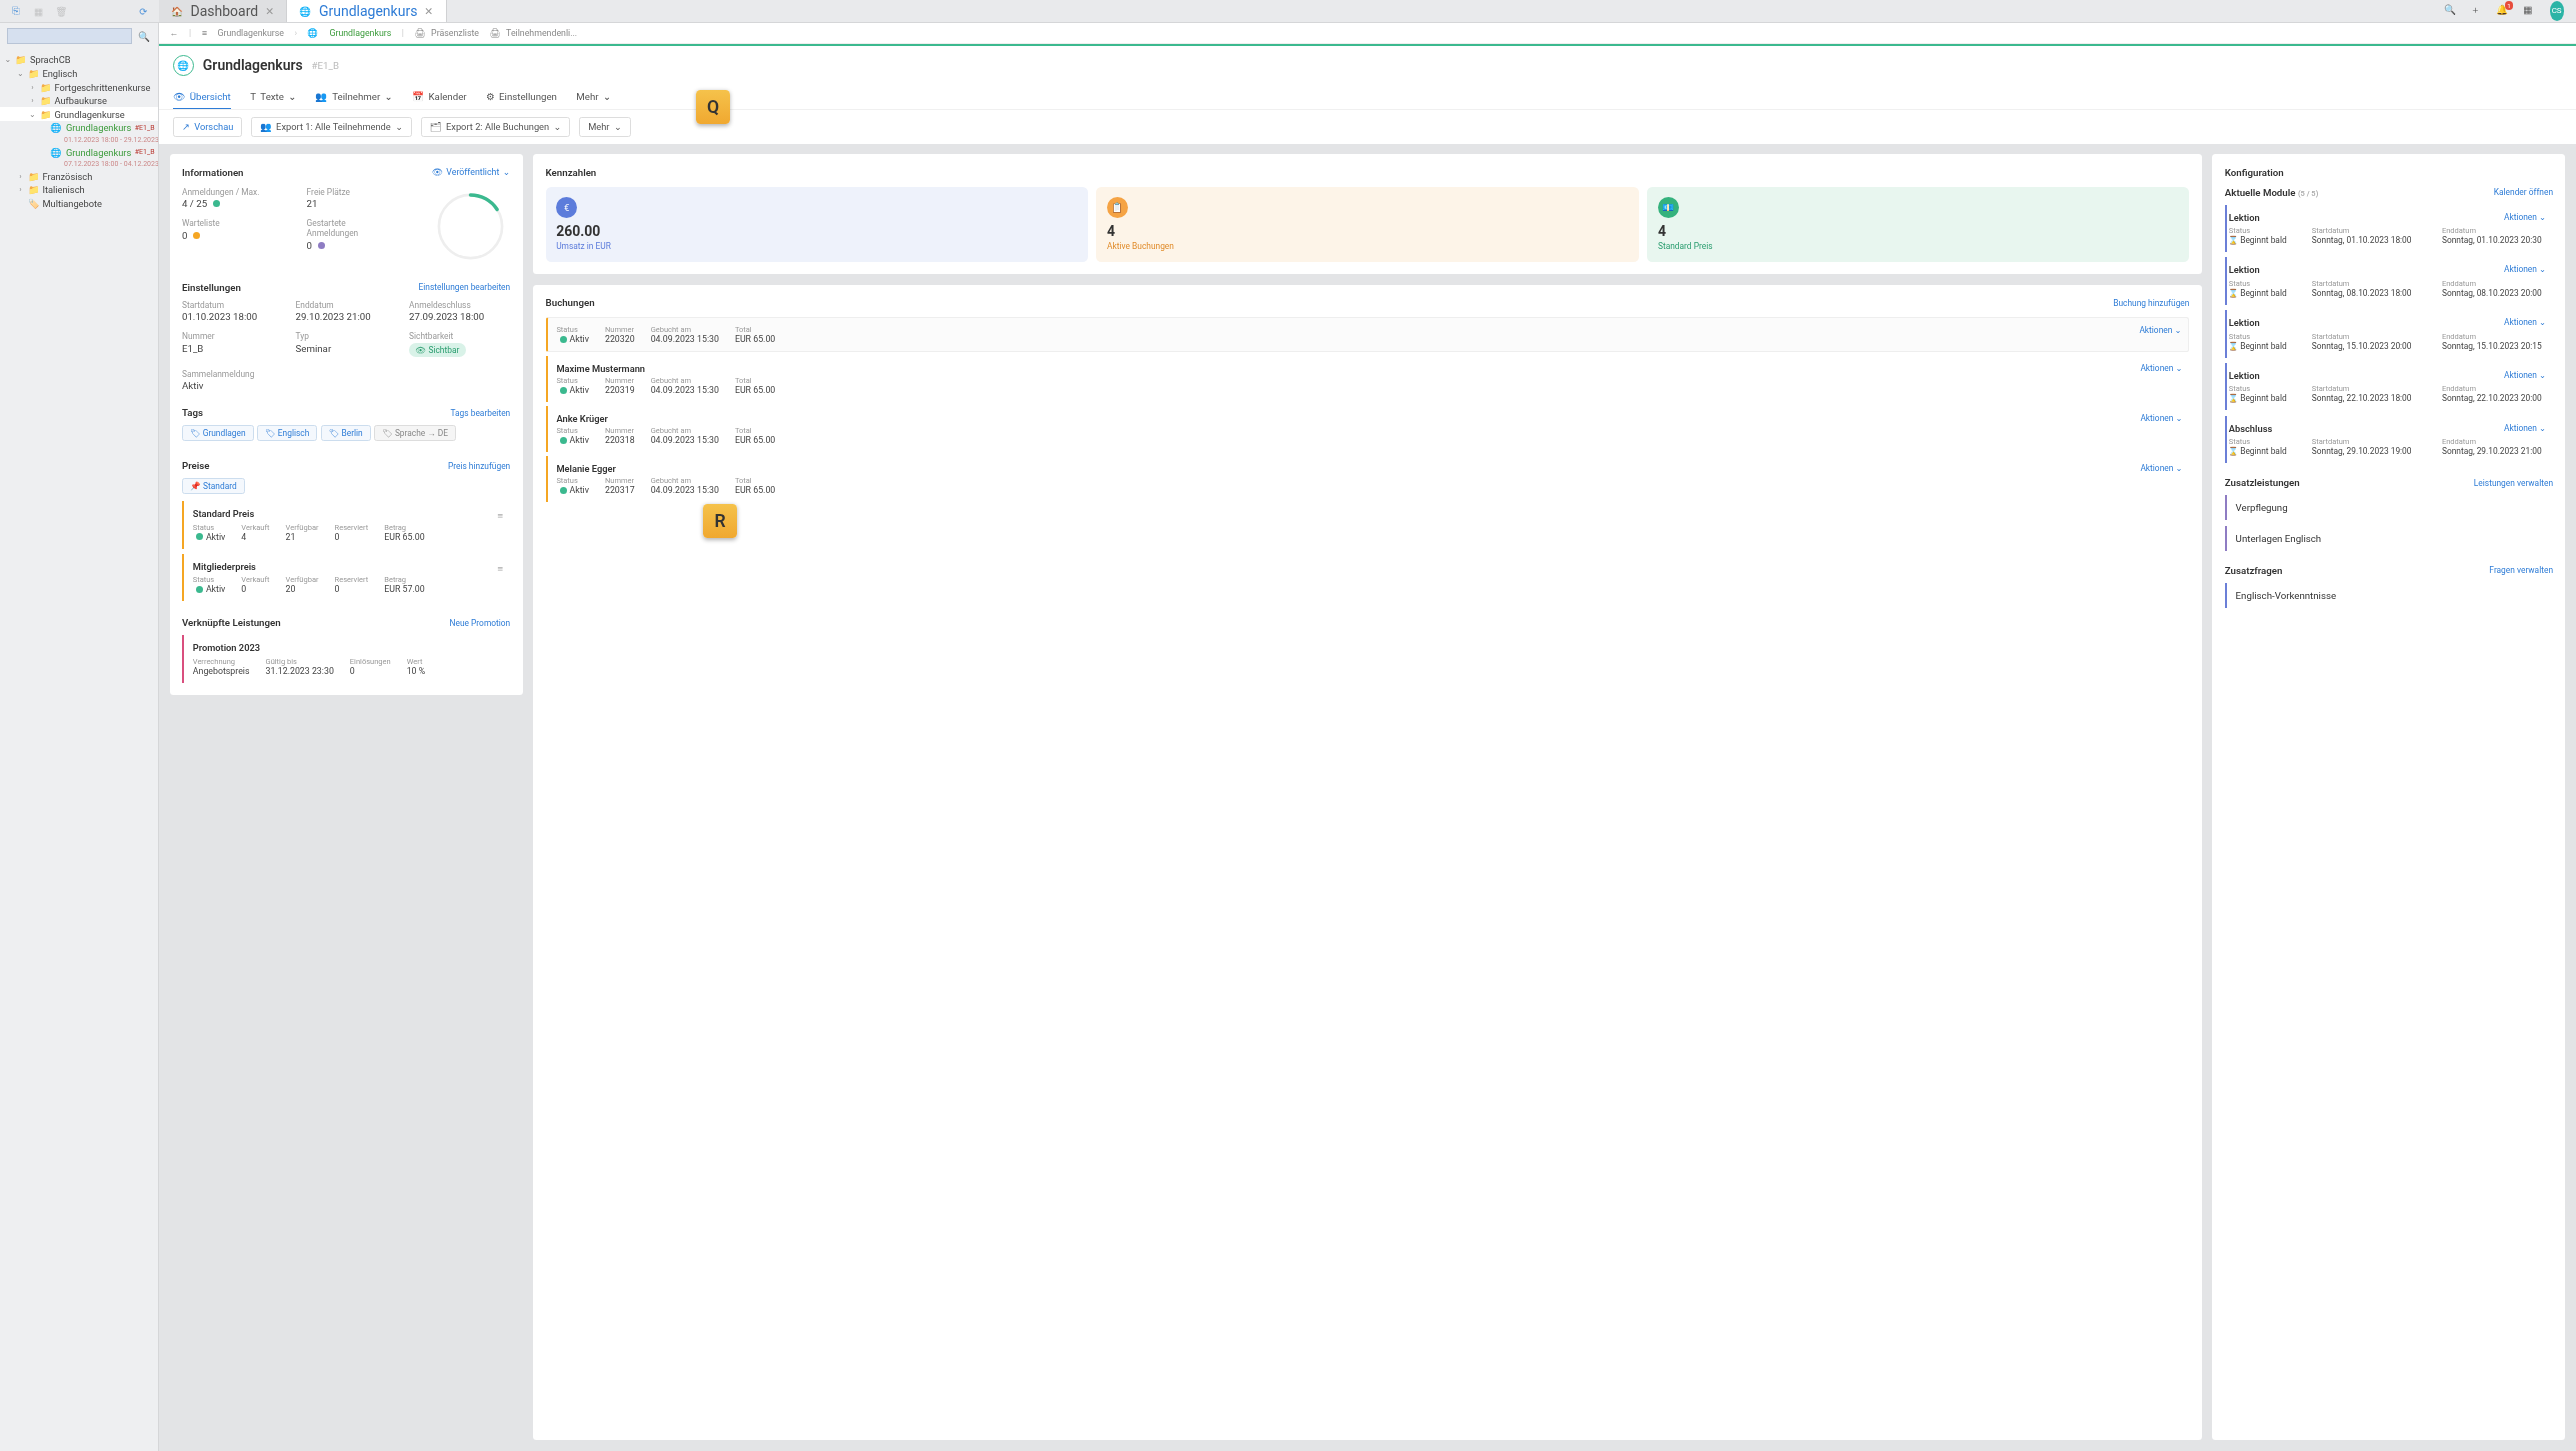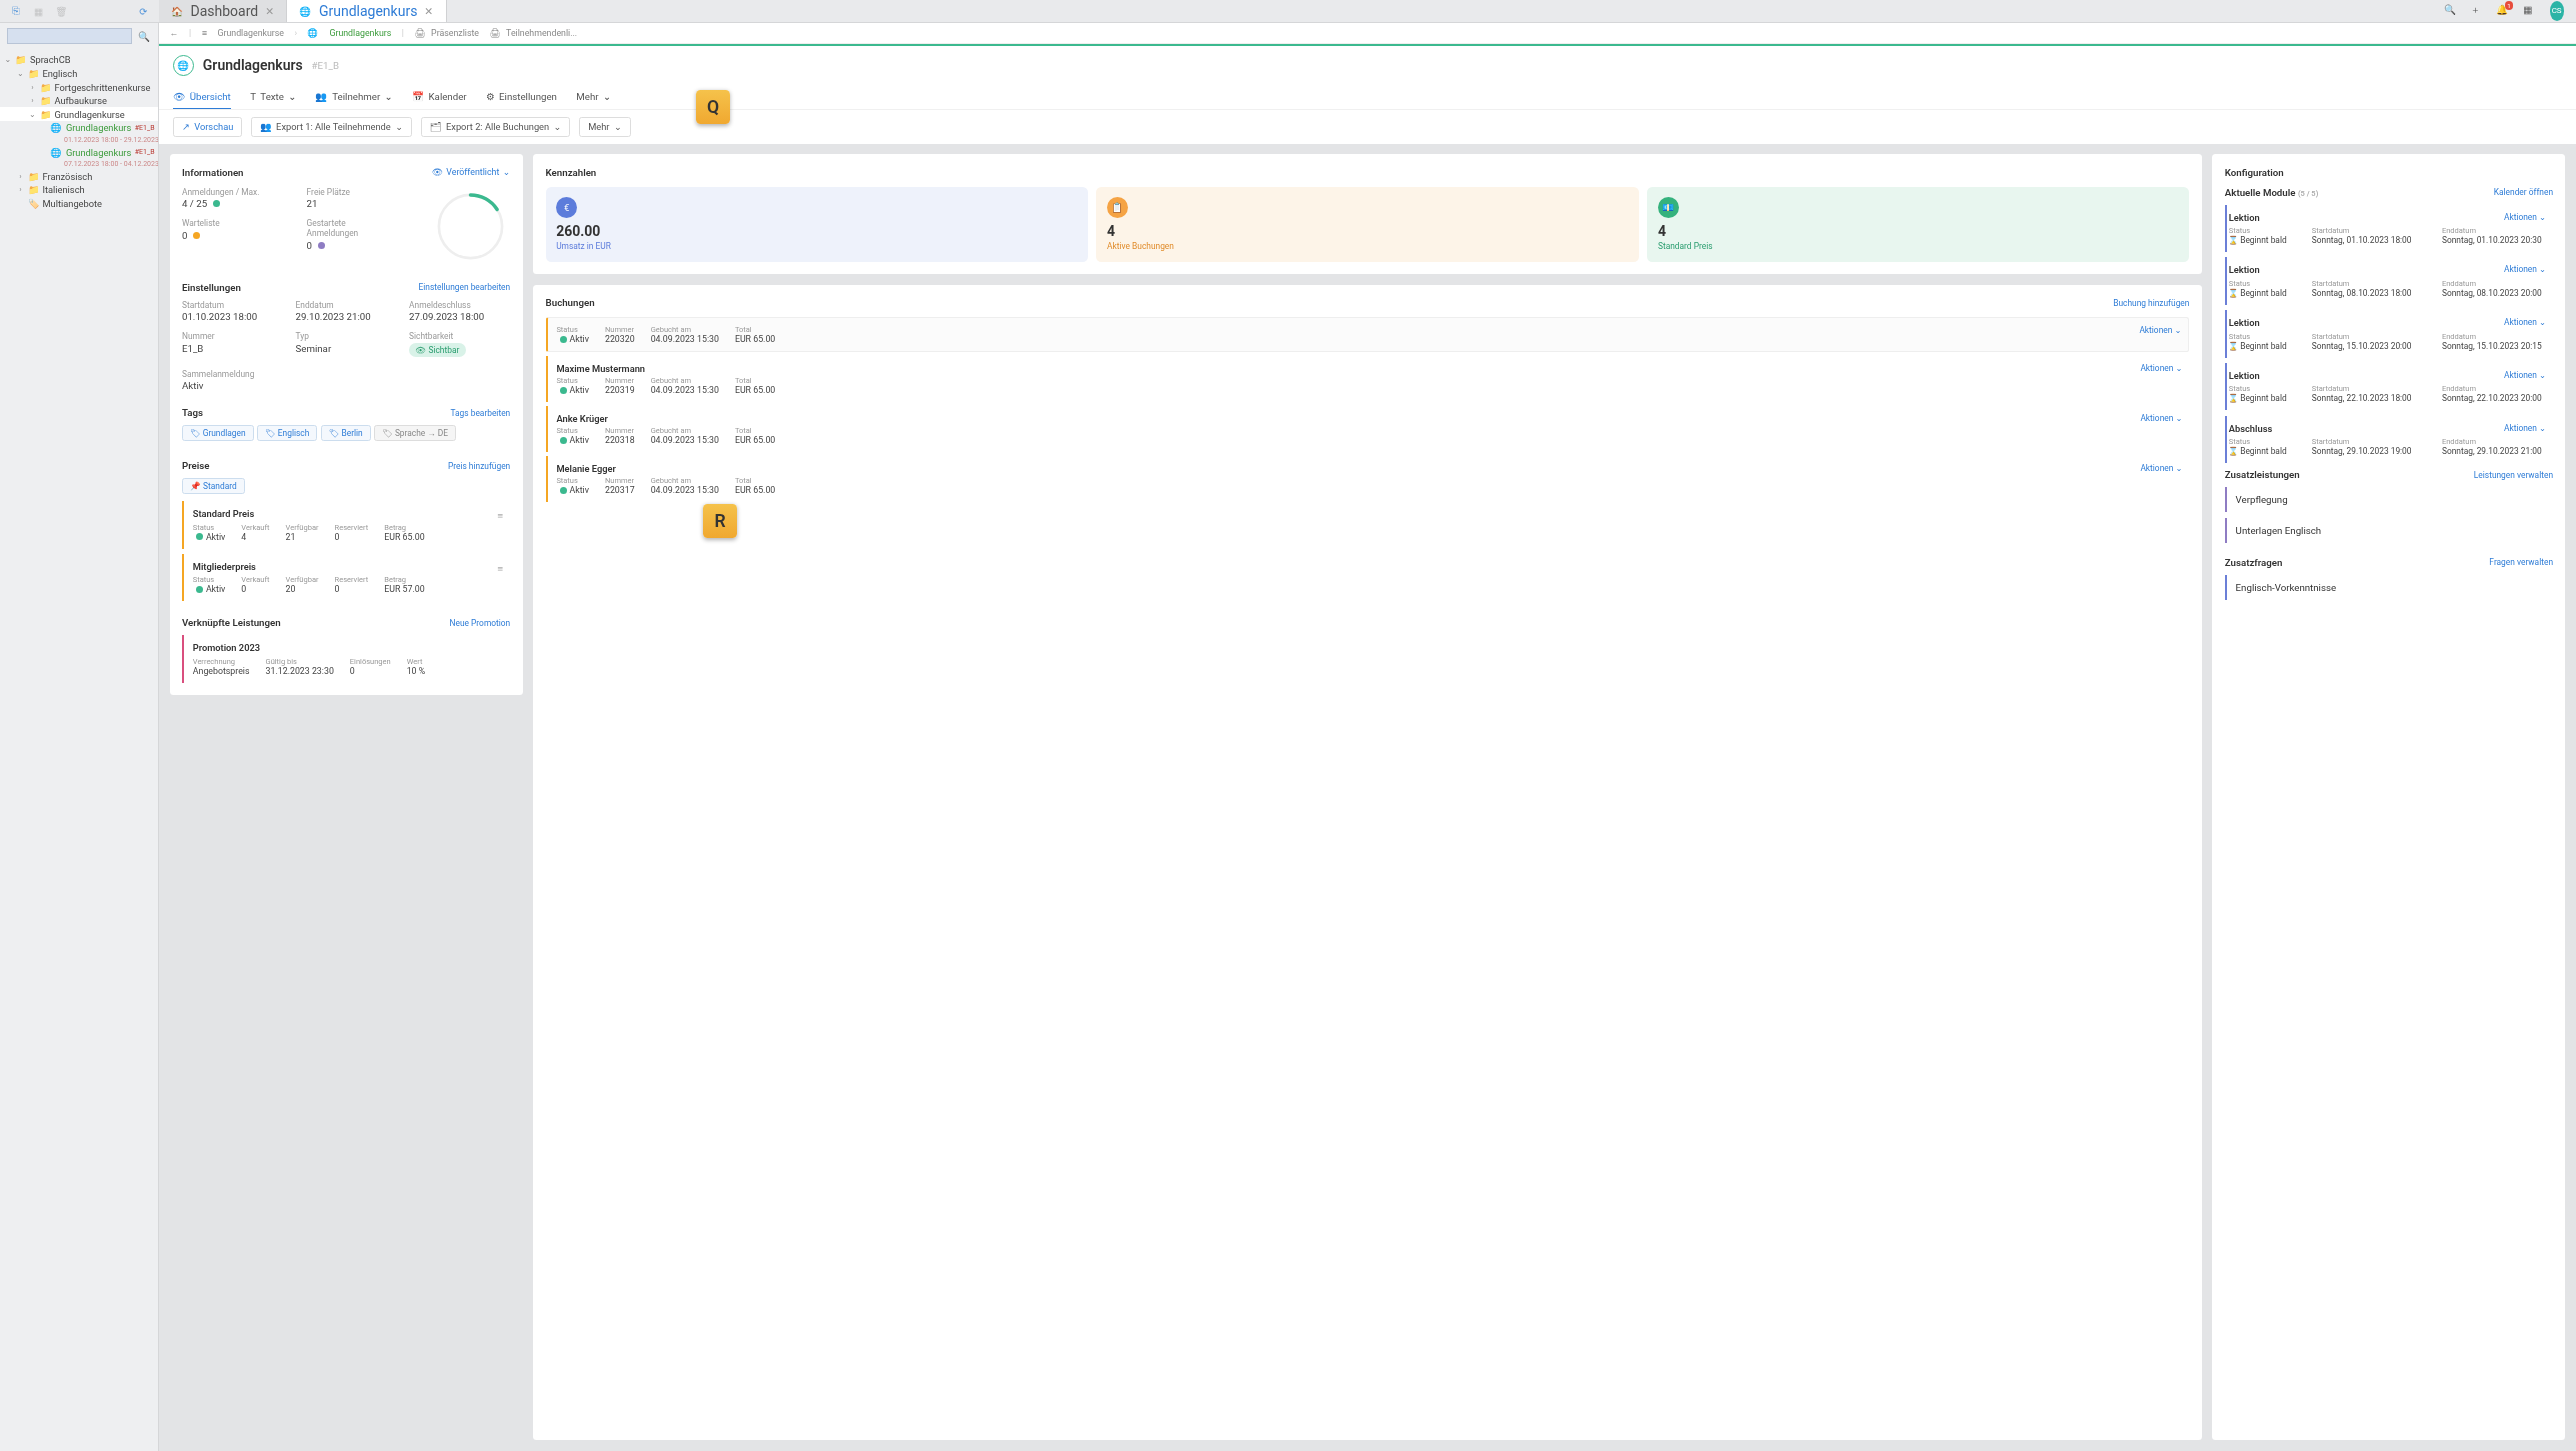--- a/index.html
+++ b/index.html
@@ -683,21 +683,21 @@
                     </div>
     <div class="cell" style="flex:1">
                       <div class="l">Enddatum</div>
                       <div class="v">Sonntag, 29.10.2023 21:00</div>
                     </div>
   </div>
   <span class="act">Aktionen ⌄</span>
                 </div>
               </div>
 
-            <div class="section-head" style="margin-top:6px">
+            <div class="section-head" style="margin-top:14px">
                 <h4>Zusatzleistungen</h4>
                 <span class="link">Leistungen verwalten</span>
               </div>
             <div id="extras">
                 <div class="extra">Verpflegung</div>
                 <div class="extra">Unterlagen Englisch</div>
               </div>
 
             <div class="section-head" style="margin-top:14px">
                 <h4>Zusatzfragen</h4>

